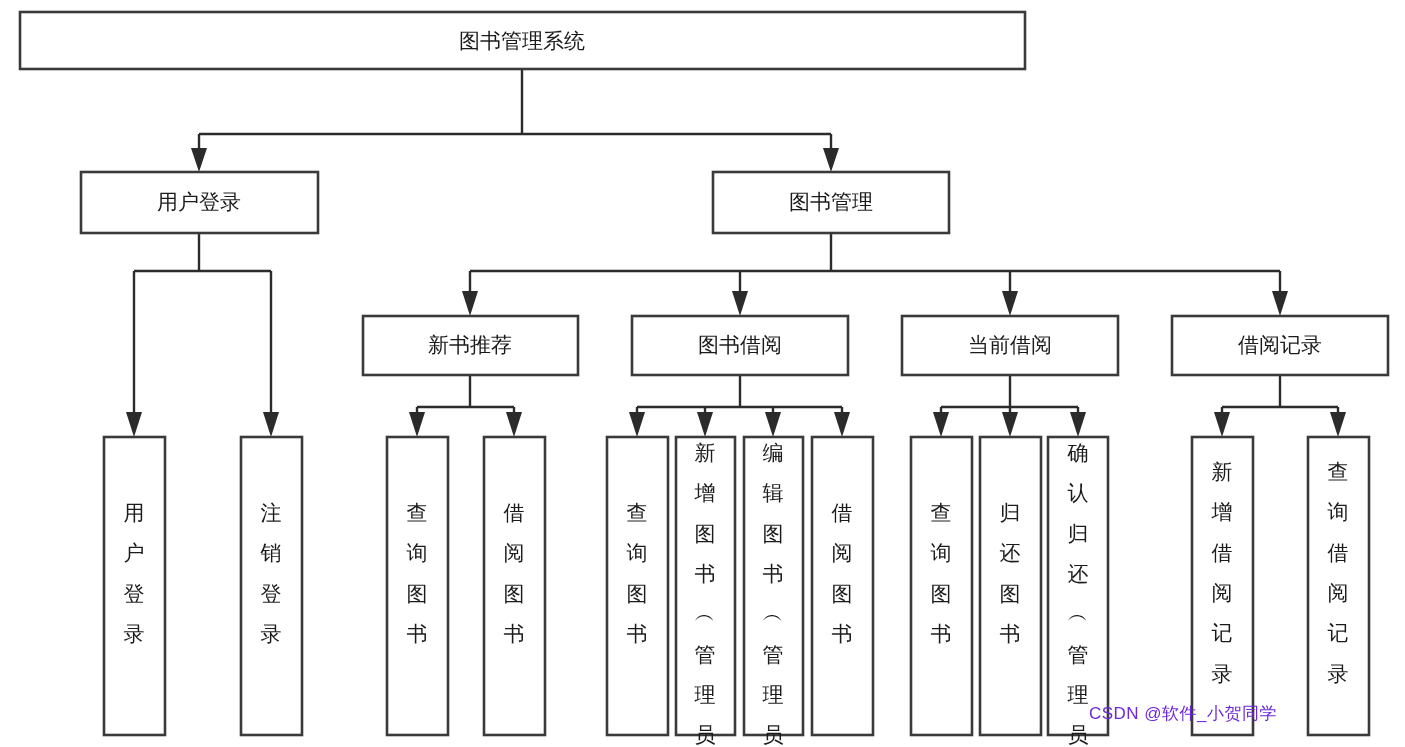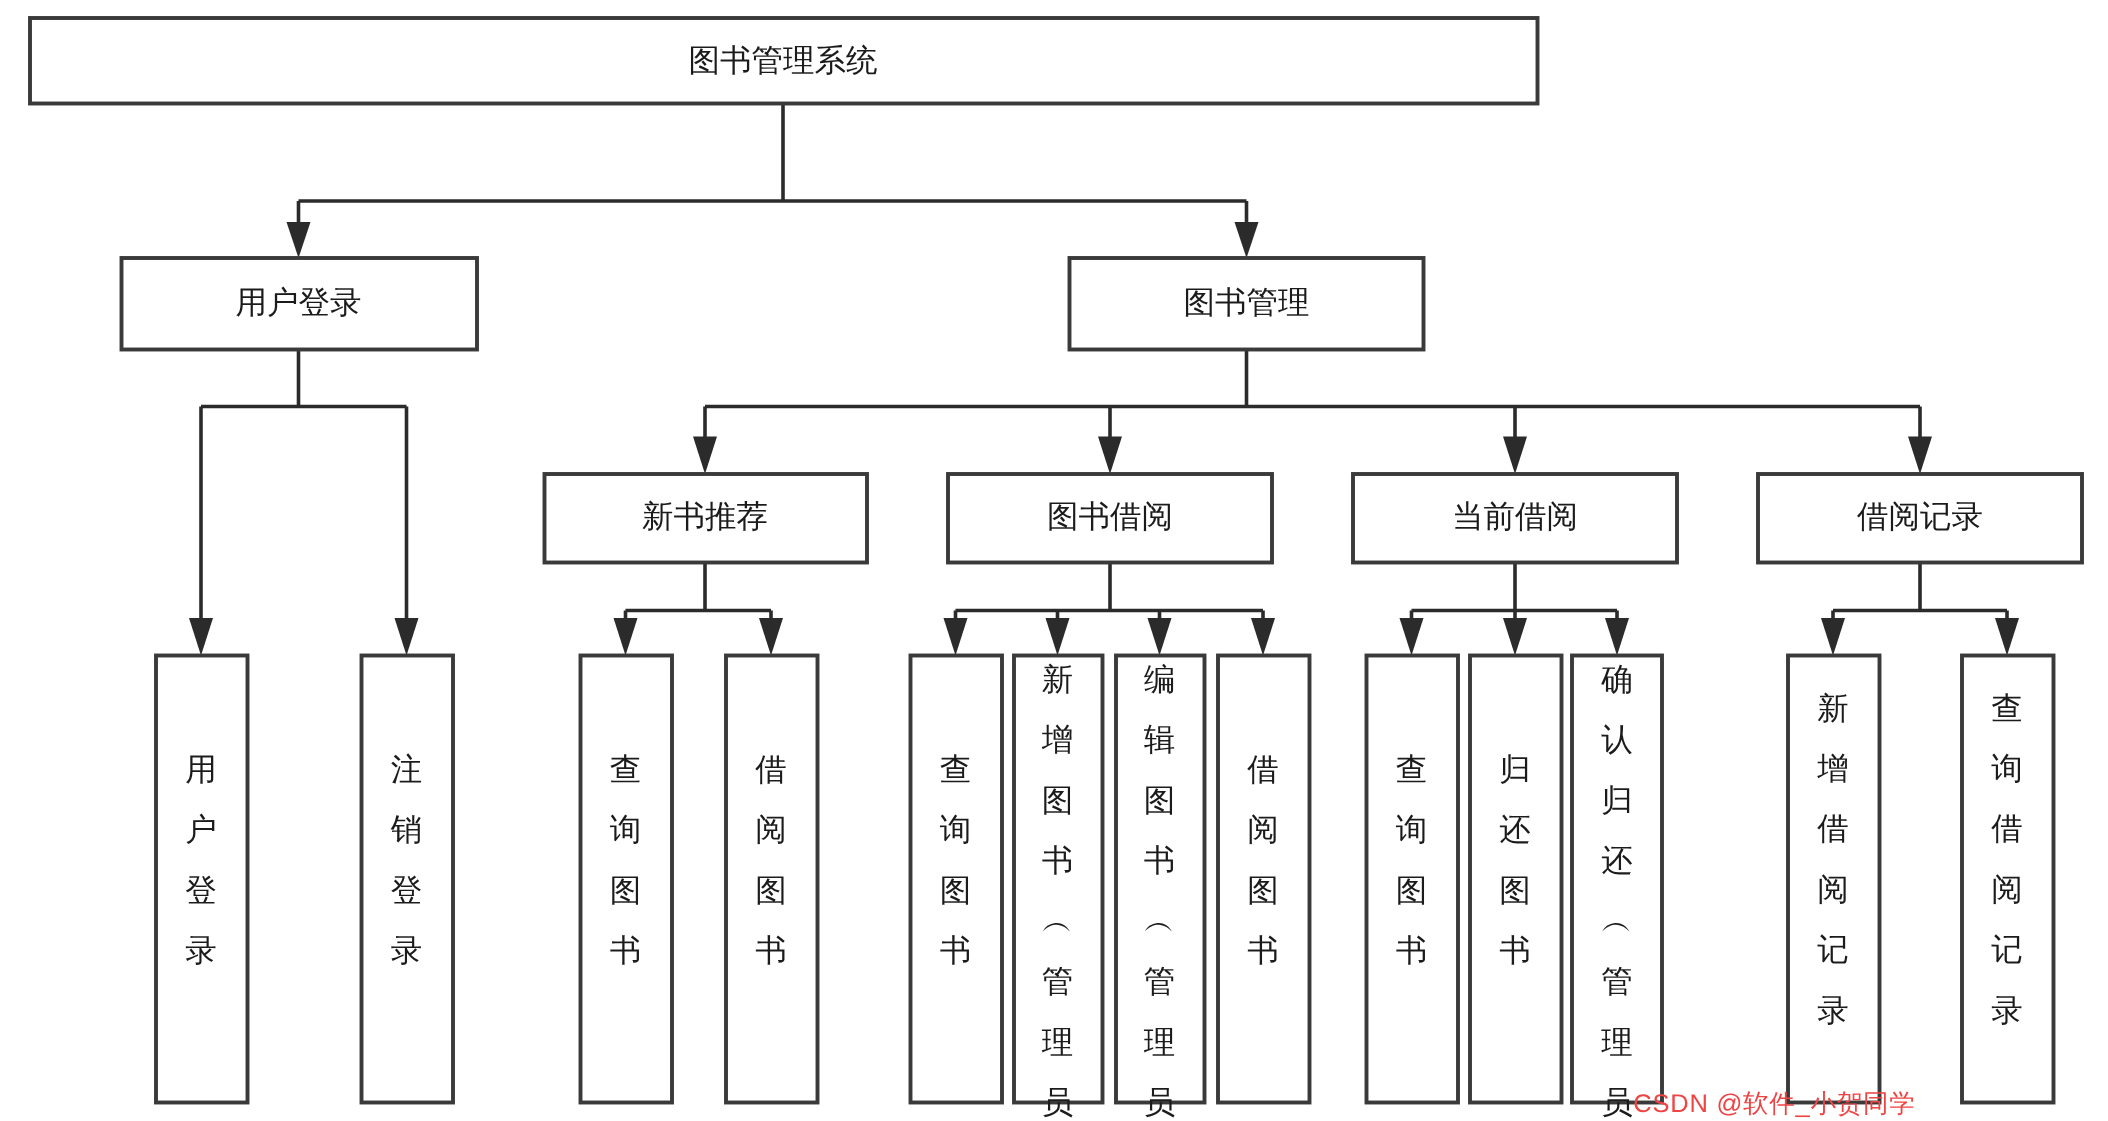--- a/index.html
+++ b/index.html
@@ -44,24 +44,24 @@
     stroke-width: 2.4;
     fill: none;
   }
   .arrow-head {
     fill: #2b2b2b;
     stroke: none;
   }
   .watermark {
     position: absolute;
     right: 10px;
-    bottom: 0;
+    bottom: 22px;
     font-family: "Liberation Sans", "DejaVu Sans", sans-serif;
     font-size: 17px;
-    color: #ef4444;
+    color: #6d28d9;
     white-space: nowrap;
     letter-spacing: 0.5px;
   }
 </style>
 </head>
 <body>
 
 <div id="chart-root">
   <svg width="1405" height="747" viewBox="0 0 1405 747" xmlns="http://www.w3.org/2000/svg">
 

